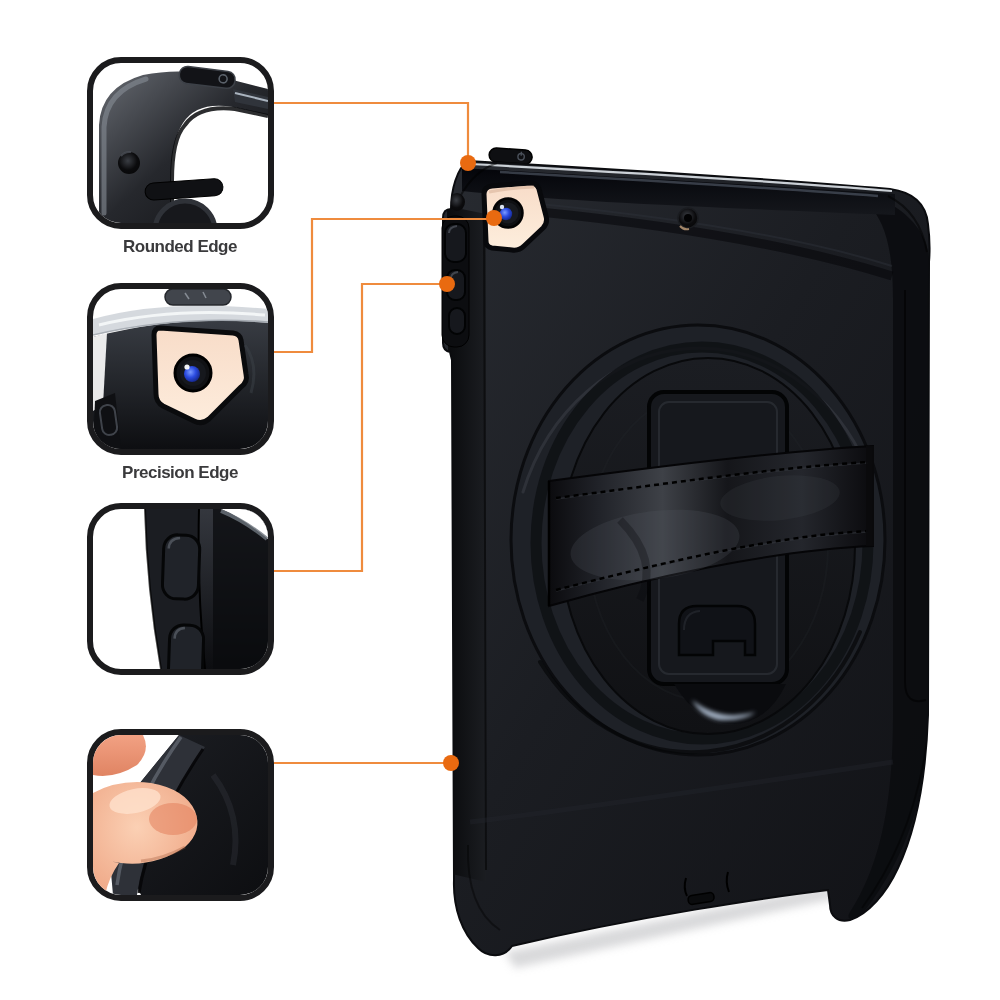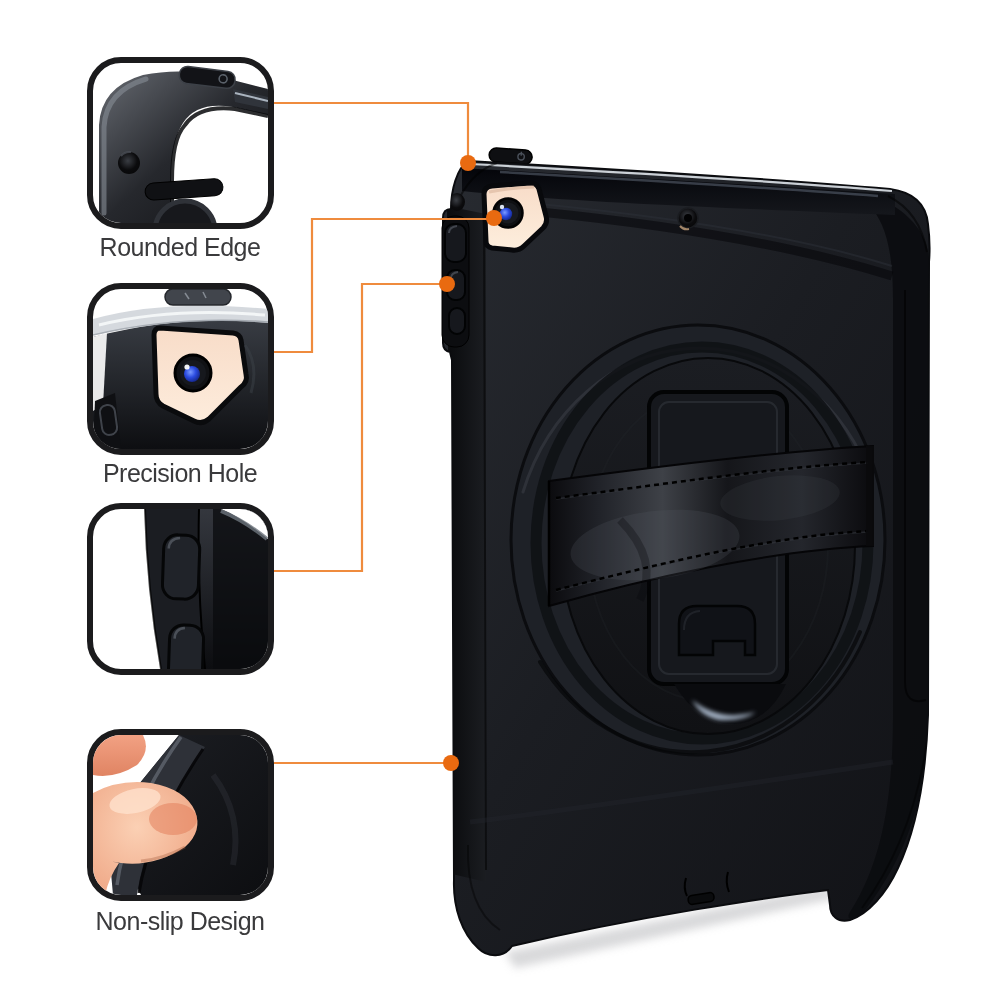--- a/index.html
+++ b/index.html
@@ -4,21 +4,21 @@
 <style>
   html,body{margin:0;padding:0;background:#fff;}
   #canvas{position:relative;width:1000px;height:1000px;background:#ffffff;overflow:hidden;
           font-family:"Liberation Sans", sans-serif;}
   svg{display:block;}
   .layer{position:absolute;left:0;top:0;width:1000px;height:1000px;pointer-events:none;}
   .card{position:absolute;left:87px;width:175px;height:160px;border:6px solid #1b1b1d;
         border-radius:34px;background:#ffffff;overflow:hidden;}
   .card svg{width:100%;height:100%;}
   .caption{position:absolute;left:20px;width:320px;text-align:center;
-           font-weight:normal;font-size:25px;letter-spacing:-0.5px;color:#3a3a3c;line-height:28px;}
+           font-weight:bold;font-size:17px;letter-spacing:-0.5px;color:#3a3a3c;line-height:28px;}
 </style>
 </head>
 <body>
 
 <div id="canvas">
 
   <svg class="layer" viewBox="0 0 1000 1000">
     <defs>
       <linearGradient id="bodyGrad" x1="0" y1="0" x2="1" y2="1">
         <stop offset="0" stop-color="#282b31"></stop>
@@ -233,21 +233,21 @@
             <stop offset="1" stop-color="#0d1a6e"></stop>
         </radialGradient>
       </defs>
       <circle cx="100" cy="84" r="18" fill="#101114" stroke="#000" stroke-width="3"></circle>
       <circle cx="100" cy="84" r="13" fill="#16181d"></circle>
       <circle cx="99" cy="85" r="8" fill="url(#lensGrad2)"></circle>
       <circle cx="94" cy="78" r="2.6" fill="#ffffff" opacity="0.95"></circle>
       <path d="M152,56 Q166,76 158,104" fill="none" stroke="#3c4148" stroke-width="3" opacity="0.5"></path>
     </svg>
   </div>
-  <div class="caption" style="top:459px">Precision Hole</div>
+  <div class="caption" style="top:459px">Precision Edge</div>
 
   <div class="card" style="top:503px">
     <svg viewBox="0 0 175 160">
       <defs>
         <linearGradient id="c3grad" x1="0" y1="0" x2="0" y2="1">
           <stop offset="0" stop-color="#34373e"></stop>
             <stop offset="1" stop-color="#0c0d10"></stop>
         </linearGradient>
       </defs>
       <path d="M52,0 L175,0 L175,160 L68,160 Q54,80 52,0 Z" fill="url(#c3grad)"></path>
@@ -290,21 +290,20 @@
       <path d="M110,14 Q56,94 46,158" fill="none" stroke="#050608" stroke-width="3" opacity="0.9"></path>
       <path d="M120,40 Q150,80 140,130" fill="none" stroke="#31353c" stroke-width="6" opacity="0.4"></path>
       <path d="M0,0 L50,0 Q58,16 44,30 Q22,44 0,40 Z" fill="url(#finger1)"></path>
       <path d="M0,58 Q26,44 58,48 Q92,54 102,76 Q110,96 92,112 Q62,132 28,128 Q8,125 0,120 Z
                M0,120 Q14,126 26,128 Q16,142 12,160 L0,160 Z" fill="url(#tipGrad)"></path>
       <ellipse cx="80" cy="84" rx="24" ry="16" fill="#e17a55" opacity="0.5"></ellipse>
       <ellipse cx="42" cy="66" rx="26" ry="12" fill="#ffe3cf" opacity="0.75" transform="rotate(-12 42 66)"></ellipse>
       <path d="M92,112 Q70,124 48,126" fill="none" stroke="#a35c3d" stroke-width="3" opacity="0.35"></path>
     </svg>
   </div>
-  <div class="caption" style="top:907px">Non-slip Design</div>
 
   <svg class="layer" viewBox="0 0 1000 1000">
     <polyline points="274,103 468,103 468,158" fill="none" stroke-width="2.2" stroke="#EF8B3D"></polyline>
     <circle cx="468" cy="163" r="8" fill="#E96A10"></circle>
     <polyline points="274,352 312,352 312,219 490,219" fill="none" stroke-width="2.2" stroke="#EF8B3D"></polyline>
     <circle cx="494" cy="218" r="8" fill="#E96A10"></circle>
     <polyline points="274,571 362,571 362,284 443,284" fill="none" stroke-width="2.2" stroke="#EF8B3D"></polyline>
     <circle cx="447" cy="284" r="8" fill="#E96A10"></circle>
     <polyline points="274,763 446,763" fill="none" stroke-width="2.2" stroke="#EF8B3D"></polyline>
     <circle cx="451" cy="763" r="8" fill="#E96A10"></circle>

